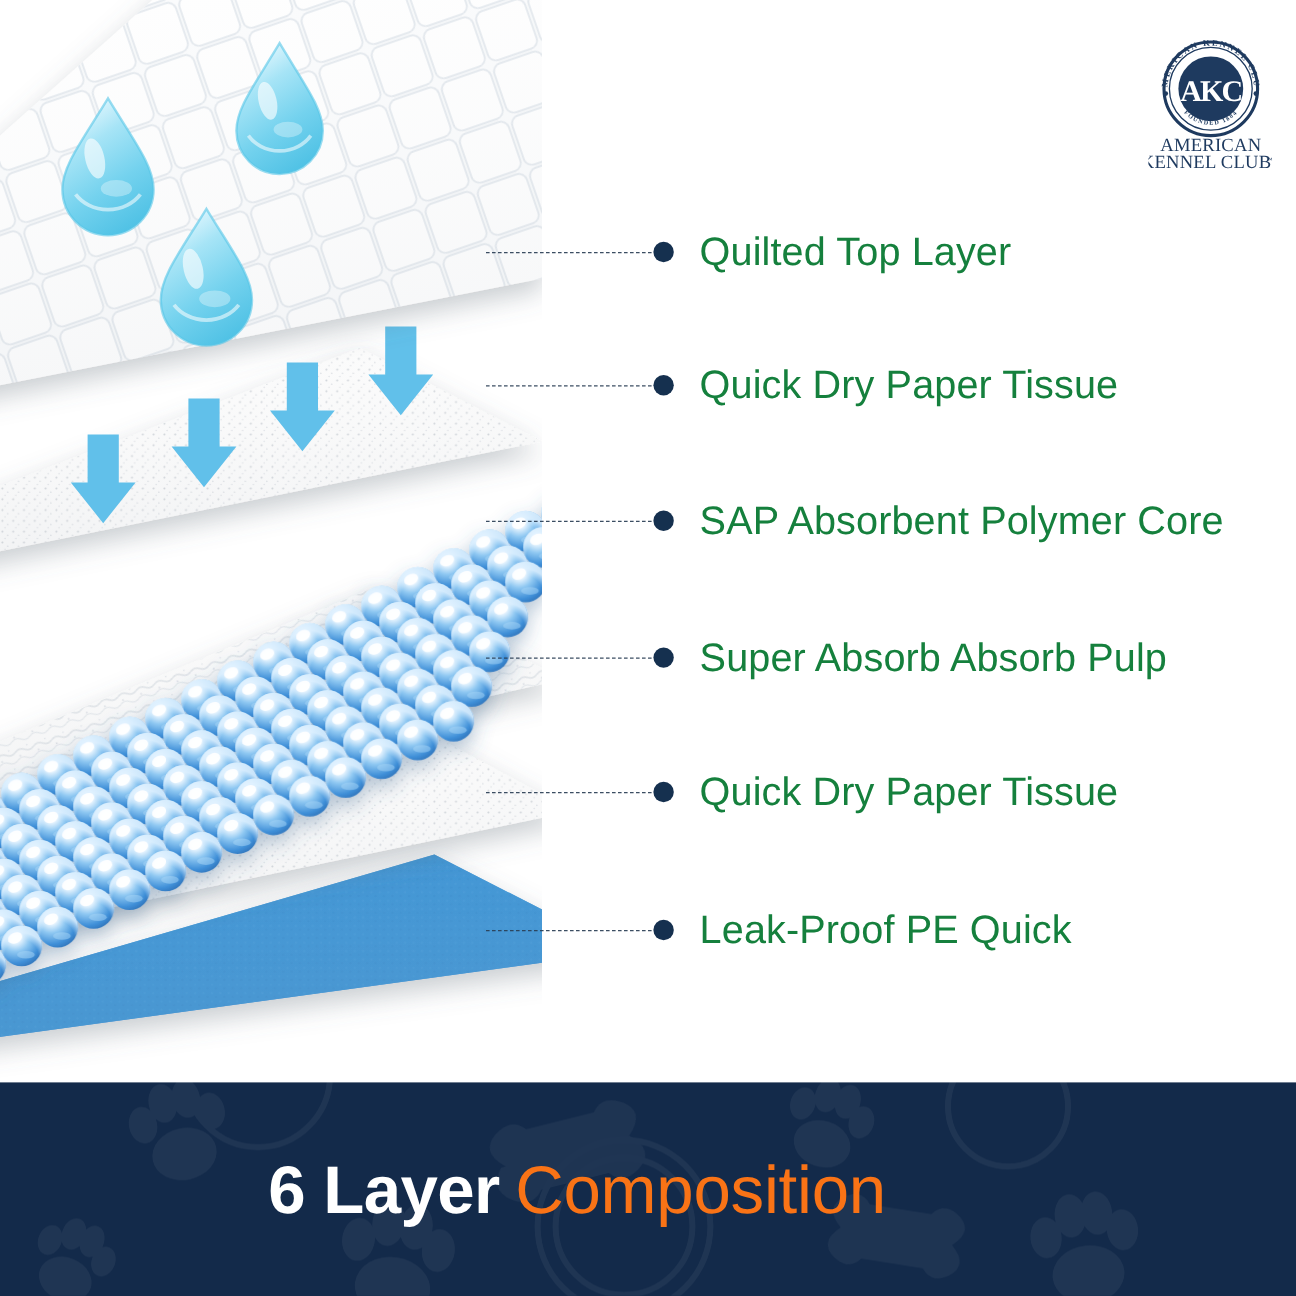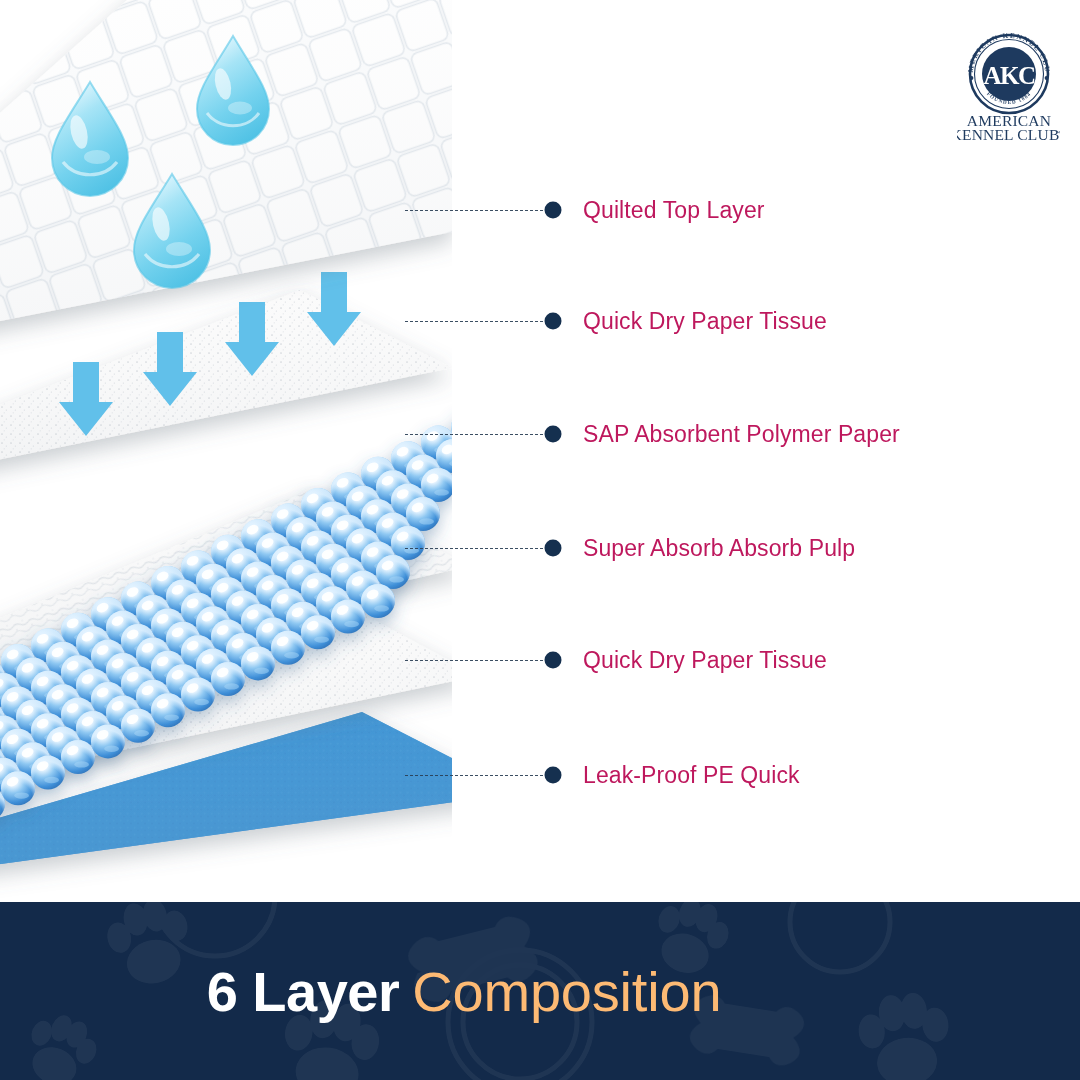--- a/index.html
+++ b/index.html
@@ -14,33 +14,33 @@
   
   #akc-logo{position:absolute;left:957px;top:22px;width:104px;height:120px;}
   #akc-logo svg{display:block;}
 
   
   .callout{position:absolute;left:0;width:1080px;height:0;}
   .lead{position:absolute;height:0;border-top:1.7px dashed #2b3f55;opacity:.92;}
   .dot{position:absolute;width:17px;height:17px;border-radius:50%;
        background:#15304f;transform:translate(-50%,-50%);}
   .ctext{position:absolute;left:583px;transform:translateY(-50%);
-         font-size:23px;font-weight:300;color:#be185d;
+         font-size:33px;font-weight:300;color:#15803d;
          letter-spacing:.1px;white-space:nowrap;
          font-family:"Liberation Sans","DejaVu Sans",sans-serif;}
 
   
   #banner{position:absolute;left:0;top:902px;width:1080px;height:178px;
           background:#132a4a;overflow:hidden;}
   #banner .wm{position:absolute;left:0;top:0;width:1080px;height:178px;opacity:.055;}
-  #banner-title{position:absolute;left:0;top:0;width:928px;height:178px;
+  #banner-title{position:absolute;left:17px;top:0;width:928px;height:178px;
                 display:flex;align-items:center;justify-content:center;
                 white-space:nowrap;text-align:right;}
   .bt-bold{font-size:56px;font-weight:700;color:#ffffff;letter-spacing:-.5px;}
-  .bt-light{font-size:56px;font-weight:300;color:#fdba74;letter-spacing:-.2px;
+  .bt-light{font-size:56px;font-weight:300;color:#f97316;letter-spacing:-.2px;
             margin-left:13px;}
 </style>
 </head>
 <body>
 
 <div id="stage">
 
   <div id="product">
     <svg width="1080" height="905" viewBox="0 0 1080 905">
       <defs>
@@ -354,21 +354,21 @@
         <div class="ctext">Quilted Top Layer</div>
       </div>
       <div class="callout" style="top: 321px;">
         <div class="lead" style="left: 405px; width: 148px;"></div>
         <div class="dot" style="left: 553px;"></div>
         <div class="ctext">Quick Dry Paper Tissue</div>
       </div>
       <div class="callout" style="top: 434px;">
         <div class="lead" style="left: 405px; width: 148px;"></div>
         <div class="dot" style="left: 553px;"></div>
-        <div class="ctext">SAP Absorbent Polymer Paper</div>
+        <div class="ctext">SAP Absorbent Polymer Core</div>
       </div>
       <div class="callout" style="top: 548px;">
         <div class="lead" style="left: 405px; width: 148px;"></div>
         <div class="dot" style="left: 553px;"></div>
         <div class="ctext">Super Absorb Absorb Pulp</div>
       </div>
       <div class="callout" style="top: 660px;">
         <div class="lead" style="left: 405px; width: 148px;"></div>
         <div class="dot" style="left: 553px;"></div>
         <div class="ctext">Quick Dry Paper Tissue</div>

